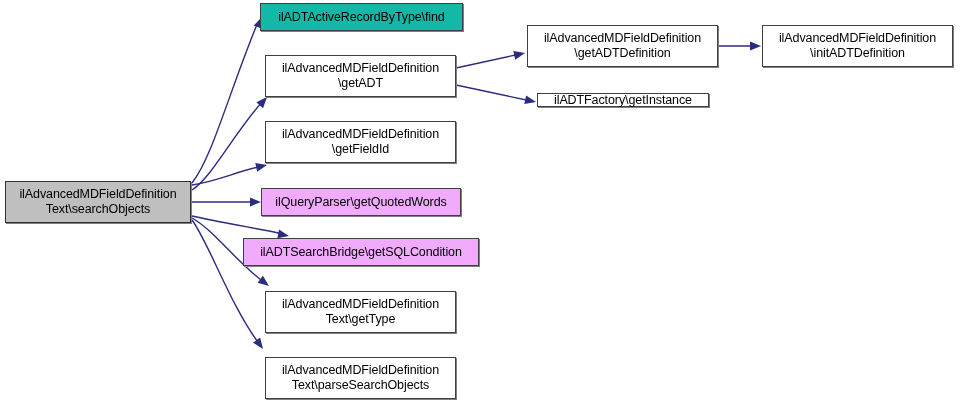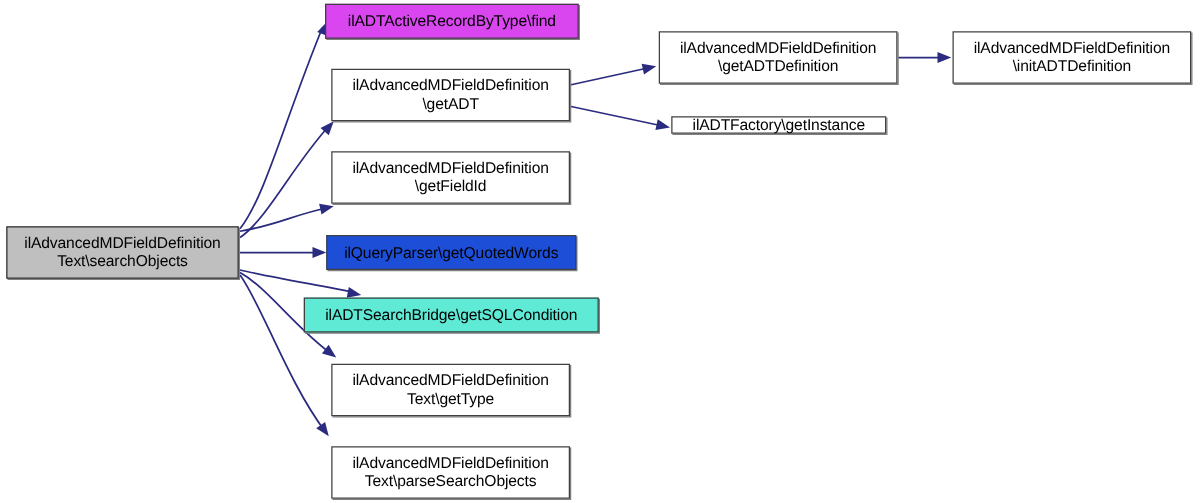--- a/index.html
+++ b/index.html
@@ -76,39 +76,39 @@
       <polygon points="0,0 -11,-4.4 -11,4.4" fill="#2b2b7f" transform="translate(536,102) rotate(12.0425295417759)"></polygon>
       <path d="M718,46 L756,46" stroke="#2b2b7f" stroke-width="1.4" fill="none"></path>
       <polygon points="0,0 -11,-4.4 -11,4.4" fill="#2b2b7f" transform="translate(761,46) rotate(0)"></polygon>
     </svg>
 
   <div class="node root" style="left: 5px; top: 181px; width: 186px; height: 42px; background: rgb(191, 191, 191);">
     <span class="node-label">ilAdvancedMDFieldDefinition
 Text\searchObjects</span>
   </div>
 
-  <div class="node" style="left: 260px; top: 3px; width: 203px; height: 28px; background: #d946ef;">
+  <div class="node" style="left: 260px; top: 3px; width: 203px; height: 28px; background: #14b8a6;">
     <span class="node-label">ilADTActiveRecordByType\find</span>
   </div>
 
   <div class="node" style="left: 265px; top: 55px; width: 191px; height: 42px; background: rgb(255, 255, 255);">
     <span class="node-label">ilAdvancedMDFieldDefinition
 \getADT</span>
   </div>
 
   <div class="node" style="left: 265px; top: 121px; width: 191px; height: 42px; background: rgb(255, 255, 255);">
     <span class="node-label">ilAdvancedMDFieldDefinition
 \getFieldId</span>
   </div>
 
-  <div class="node" style="left: 261px; top: 188px; width: 200px; height: 28px; background: #1d4ed8;">
+  <div class="node" style="left: 261px; top: 188px; width: 200px; height: 28px; background: #f0abfc;">
     <span class="node-label">ilQueryParser\getQuotedWords</span>
   </div>
 
-  <div class="node" style="left: 243px; top: 238px; width: 236px; height: 28px; background: #5eead4;">
+  <div class="node" style="left: 243px; top: 238px; width: 236px; height: 28px; background: #f0abfc;">
     <span class="node-label">ilADTSearchBridge\getSQLCondition</span>
   </div>
 
   <div class="node" style="left: 265px; top: 291px; width: 191px; height: 42px; background: rgb(255, 255, 255);">
     <span class="node-label">ilAdvancedMDFieldDefinition
 Text\getType</span>
   </div>
 
   <div class="node" style="left: 265px; top: 357px; width: 191px; height: 42px; background: rgb(255, 255, 255);">
     <span class="node-label">ilAdvancedMDFieldDefinition

